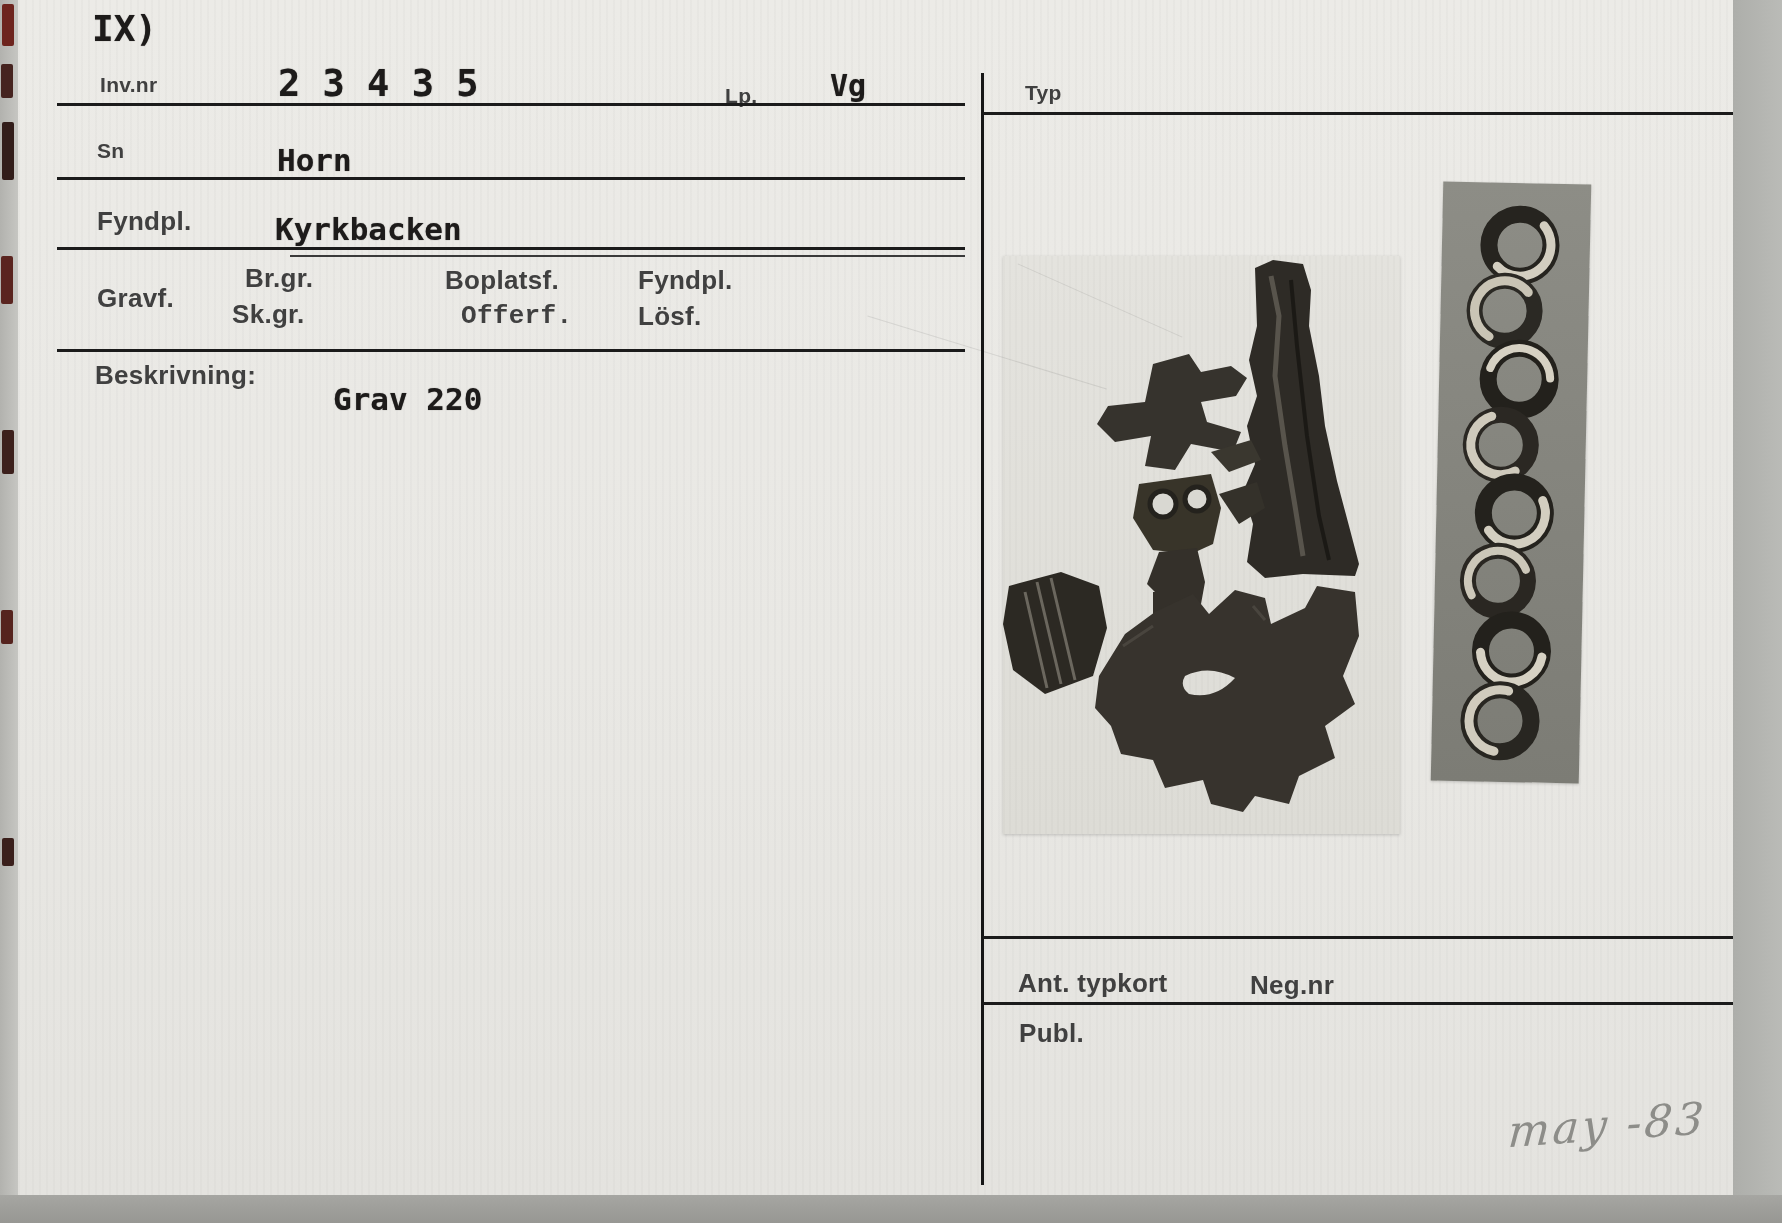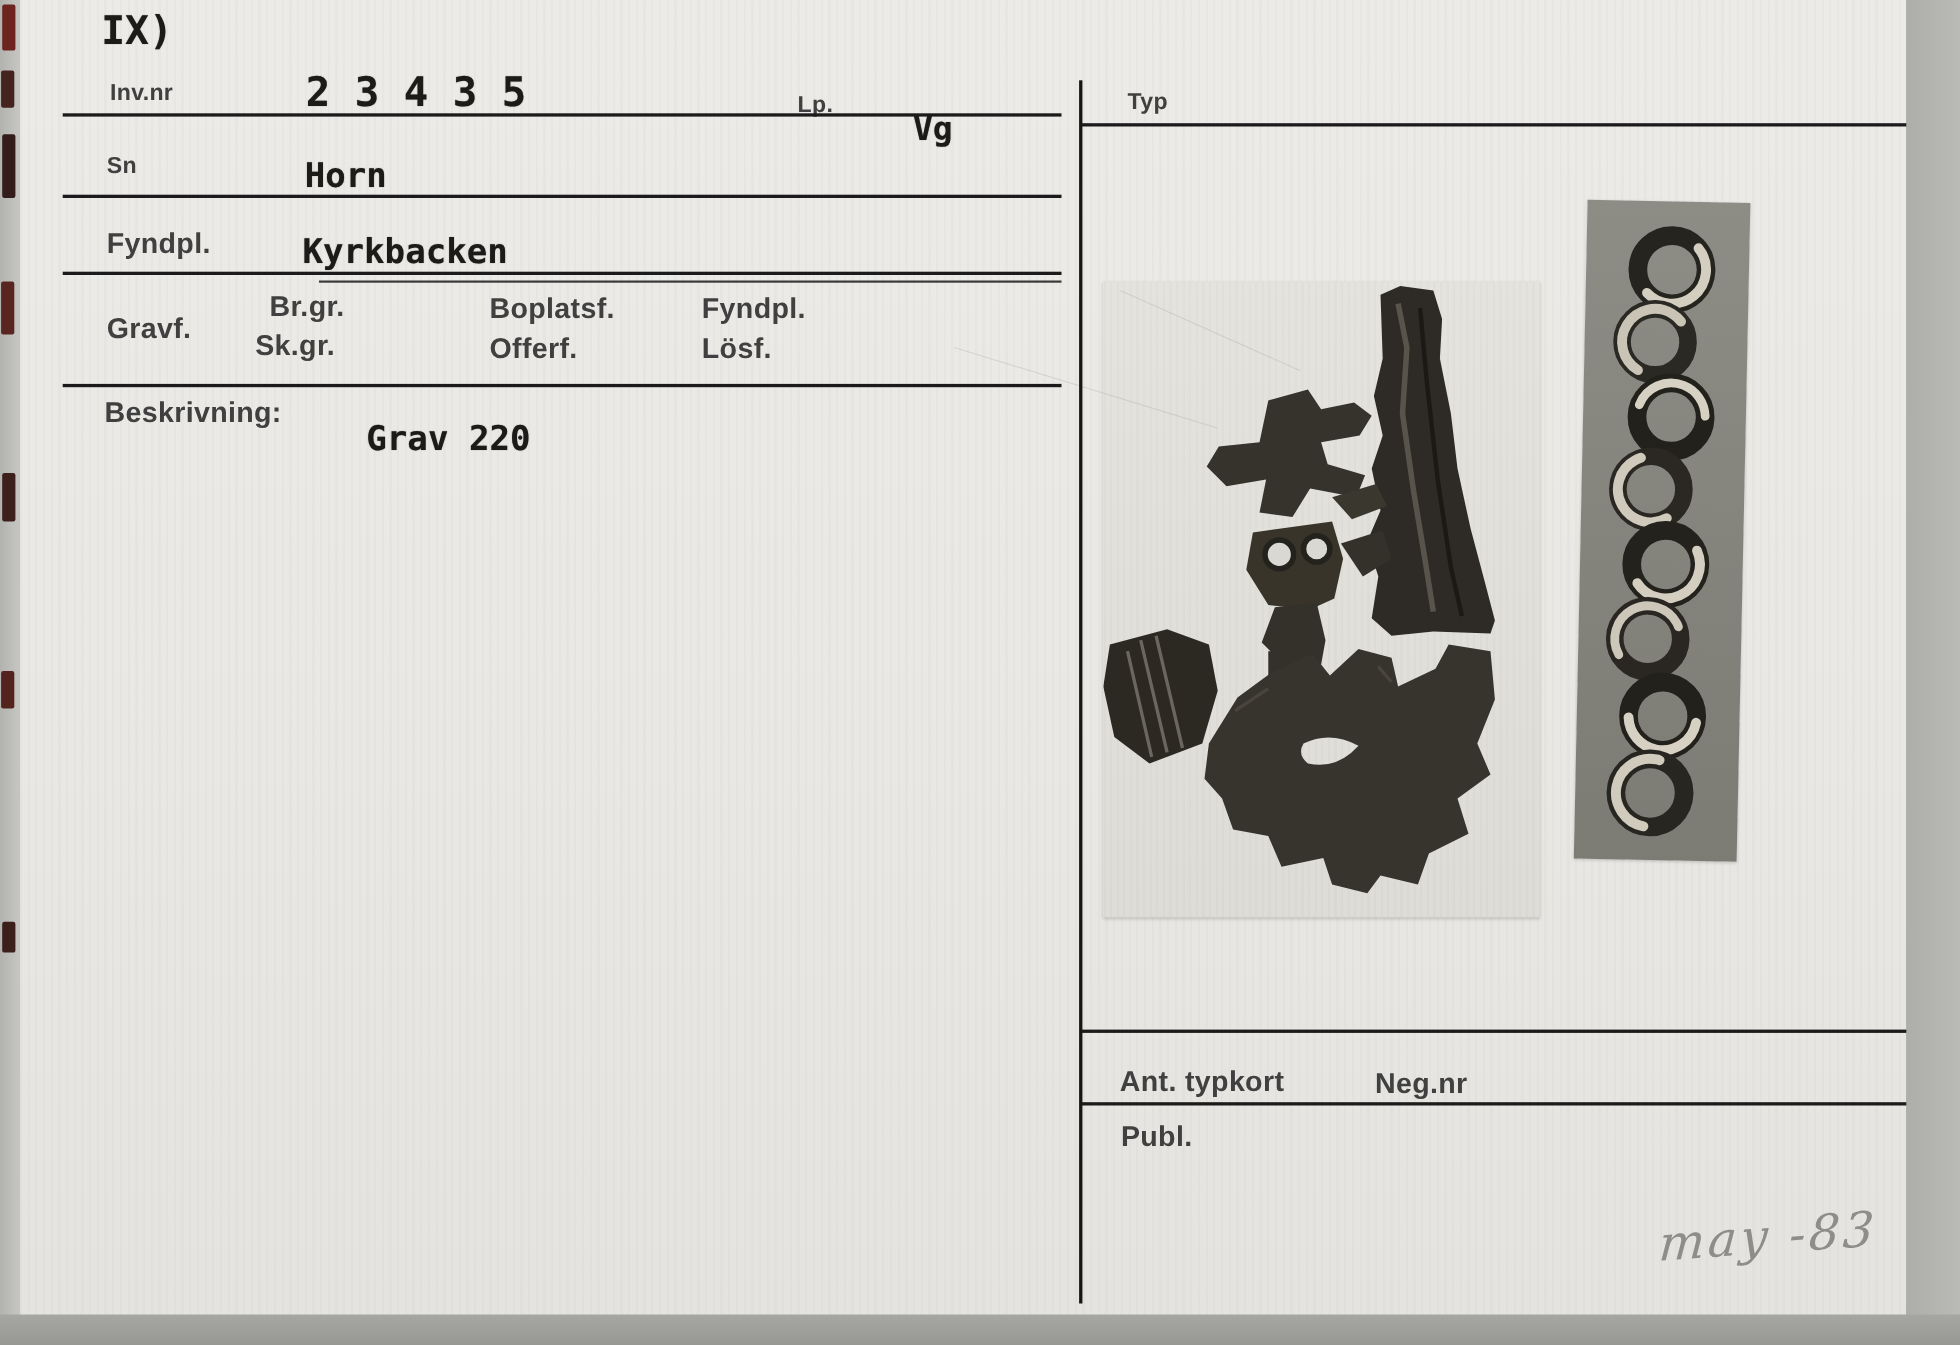--- a/index.html
+++ b/index.html
@@ -69,37 +69,37 @@
   <div class="edge-mark" style="left:1px;top:256px;height:48px;background:#5a241f;"></div>
   <div class="edge-mark" style="left:2px;top:430px;height:44px;background:#3c201c;"></div>
   <div class="edge-mark" style="left:1px;top:610px;height:34px;background:#55231e;"></div>
   <div class="edge-mark" style="left:2px;top:838px;height:28px;background:#3a1f1b;"></div>
 
   <div class="tw" style="left:92px;top:8px;font-size:36px;">IX)</div>
 
   <div class="lbl sm" style="left:100px;top:73px;">Inv.nr</div>
   <div class="tw" style="left:278px;top:62px;font-size:37px;">2 3 4 3 5</div>
   <div class="lbl sm" style="left:725px;top:84px;text-align:right;">Lp.</div>
-  <div class="tw" style="left:830px;top:68px;font-size:30px;margin-top:32px;">Vg</div>
+  <div class="tw" style="left:830px;top:68px;font-size:30px;">Vg</div>
   <div class="hline" style="left:57px;top:103px;width:908px;"></div>
 
   <div class="lbl sm" style="left:97px;top:139px;">Sn</div>
   <div class="tw" style="left:277px;top:142px;font-size:31px;">Horn</div>
   <div class="hline" style="left:57px;top:177px;width:908px;"></div>
 
   <div class="lbl lg" style="left:97px;top:206px;">Fyndpl.</div>
   <div class="tw" style="left:275px;top:211px;font-size:31px;">Kyrkbacken</div>
   <div class="hline" style="left:57px;top:247px;width:908px;"></div>
   <div class="hline thin" style="left:290px;top:255px;width:675px;"></div>
 
   <div class="lbl lg" style="left:97px;top:283px;">Gravf.</div>
   <div class="lbl lg" style="left:245px;top:263px;">Br.gr.</div>
   <div class="lbl lg" style="left:232px;top:299px;">Sk.gr.</div>
   <div class="lbl lg" style="left:445px;top:265px;">Boplatsf.</div>
-  <div class="lbl lg" style="left:445px;top:301px;">Offerf.</div>
+  <div class="lbl lg" style="left:461px;top:301px;font-family:Liberation Mono, monospace;">Offerf.</div>
   <div class="lbl lg" style="left:638px;top:265px;">Fyndpl.</div>
   <div class="lbl lg" style="left:638px;top:301px;">Lösf.</div>
   <div class="hline" style="left:57px;top:349px;width:908px;"></div>
 
   <div class="lbl lg" style="left:95px;top:360px;">Beskrivning:</div>
   <div class="tw" style="left:333px;top:368px;font-size:31px;margin-top:13px;">Grav 220</div>
 
   <div class="vline" style="left:981px;top:73px;height:1112px;"></div>
 
   <div class="lbl sm" style="left:1025px;top:81px;">Typ</div>

